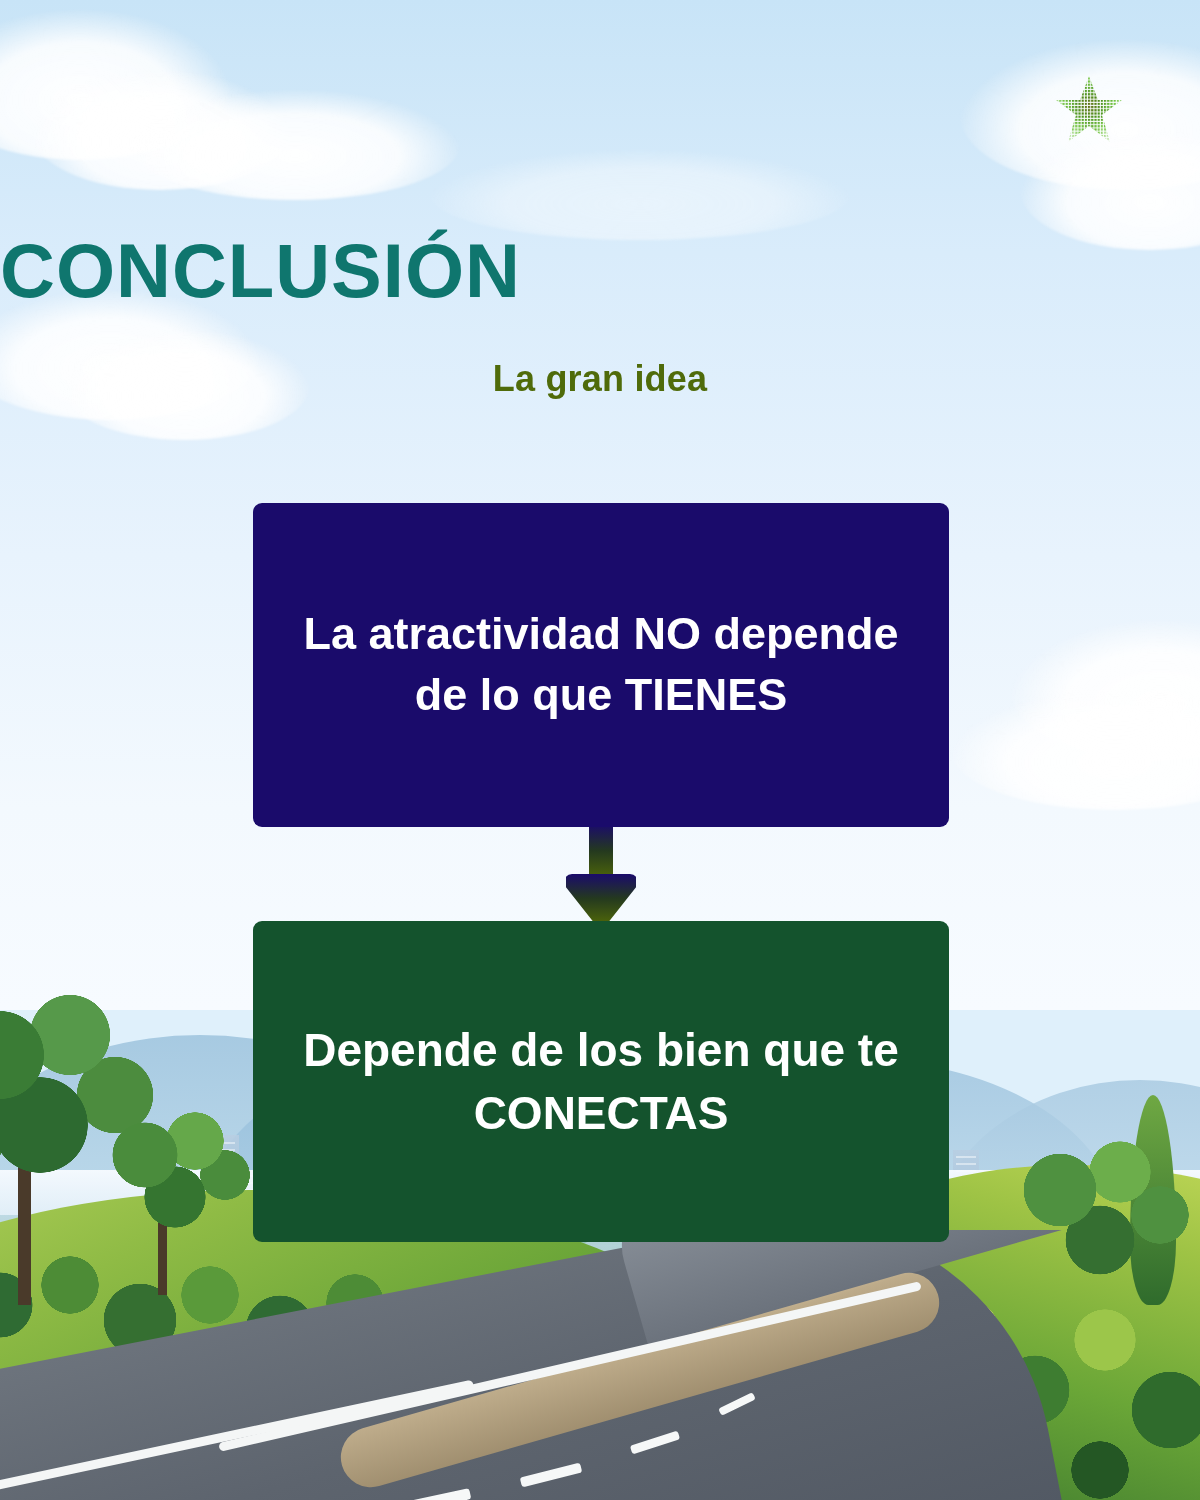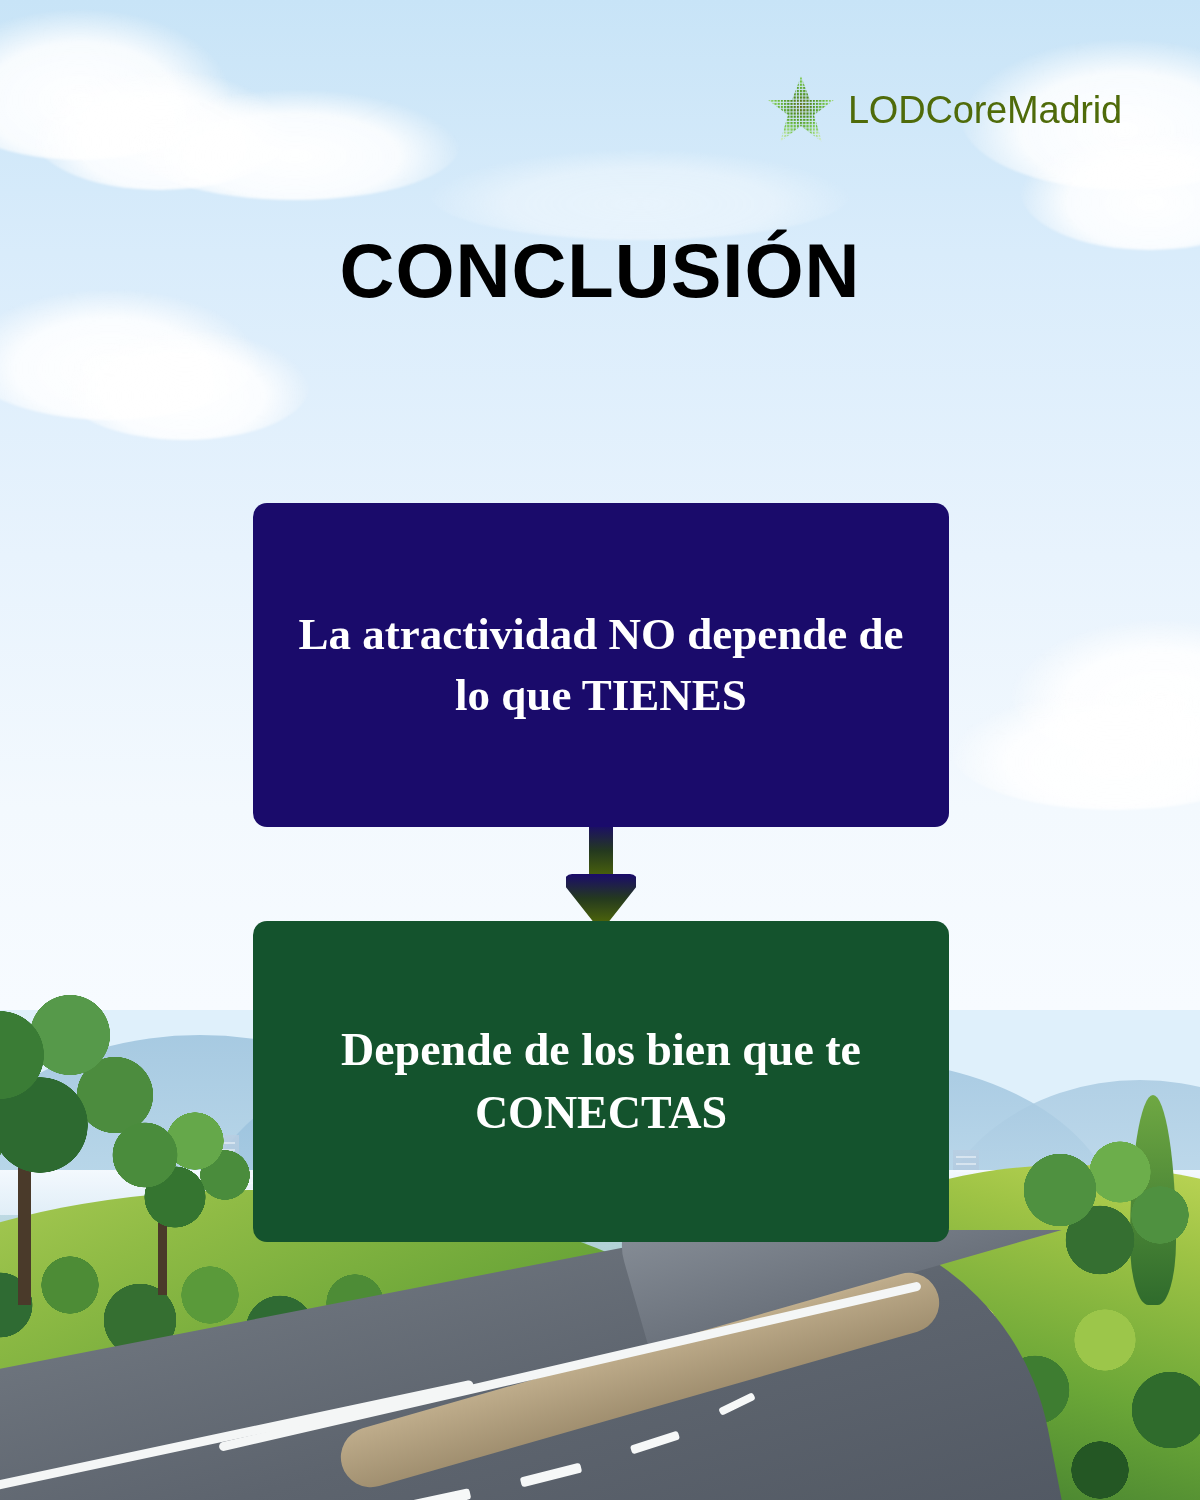--- a/index.html
+++ b/index.html
@@ -66,36 +66,36 @@
     z-index:40;
   }
   .logo-star { width:66px; height:72px; position:relative; }
   .logo-text {
     font-size:38px; font-weight:400; color:#4f6b0a;
     letter-spacing:-0.2px; white-space:nowrap;
   }
 
   
   .title {
-    position:absolute; left:0; top:227px; width:1200px; text-align:center;
-    font-size:76px; font-weight:bold; color:#000000; letter-spacing:1px;
+    position:absolute; left:0; top:227px; width:1200px; text-align:left;
+    font-size:76px; font-weight:bold; color:#0f766e; letter-spacing:1px;
     z-index:30;
   }
   .subtitle {
     position:absolute; left:0; top:358px; width:1200px; text-align:center;
     font-size:36px; font-weight:bold; color:#4f6b0a; letter-spacing:0.2px;
     z-index:30;
   }
 
   
   .card {
     position:absolute; left:253px; width:696px;
-    border-radius:14px;
+    border-radius:9px;
     display:flex; align-items:center; justify-content:center;
-    text-align:center; z-index:25;font-family:Liberation Serif, serif;
+    text-align:center; z-index:25;
   }
   .card-navy { top:503px; height:324px; background:#1a0b6b; }
   .card-olive { top:921px; height:321px; background:#14532d; }
   .card p {
     color:#ffffff; font-weight:bold; font-size:45px; line-height:1.35;
     padding:0 44px; width:100%;
   }
   .card-olive p{ font-size:46px; }
 
   
@@ -247,24 +247,24 @@
           <mask id="dotmask">
             <rect width="66" height="72" fill="url(#dots)"></rect>
           </mask>
         </defs>
         <g mask="url(#dotmask)">
           <polygon points="33,2 42,26 66,26 46,41 54,68 33,52 12,68 20,41 0,26 24,26" fill="url(#starg)"></polygon>
           <polygon points="33,6 40.5,27 62,27 44,40.5 51,63 33,48 15,63 22,40.5 4,27 25.5,27" fill="url(#starg)" opacity=".9"></polygon>
         </g>
       </svg>
     </span>
-    <span class="logo-text">LODCoreMadrid</span>
   </div>
 
   <div class="title">CONCLUSIÓN</div>
+  <div class="subtitle">La gran idea</div>
 
   <div class="card card-navy">
     <p>La atractividad NO depende de lo que TIENES</p>
   </div>
 
   <span class="arrow">
     <svg viewBox="0 0 70 104" width="70" height="104" aria-hidden="true">
       <defs>
         <linearGradient id="arrg" x1="0" y1="0" x2="0" y2="1">
           <stop offset="0%" stop-color="#1a0b6b"></stop>

